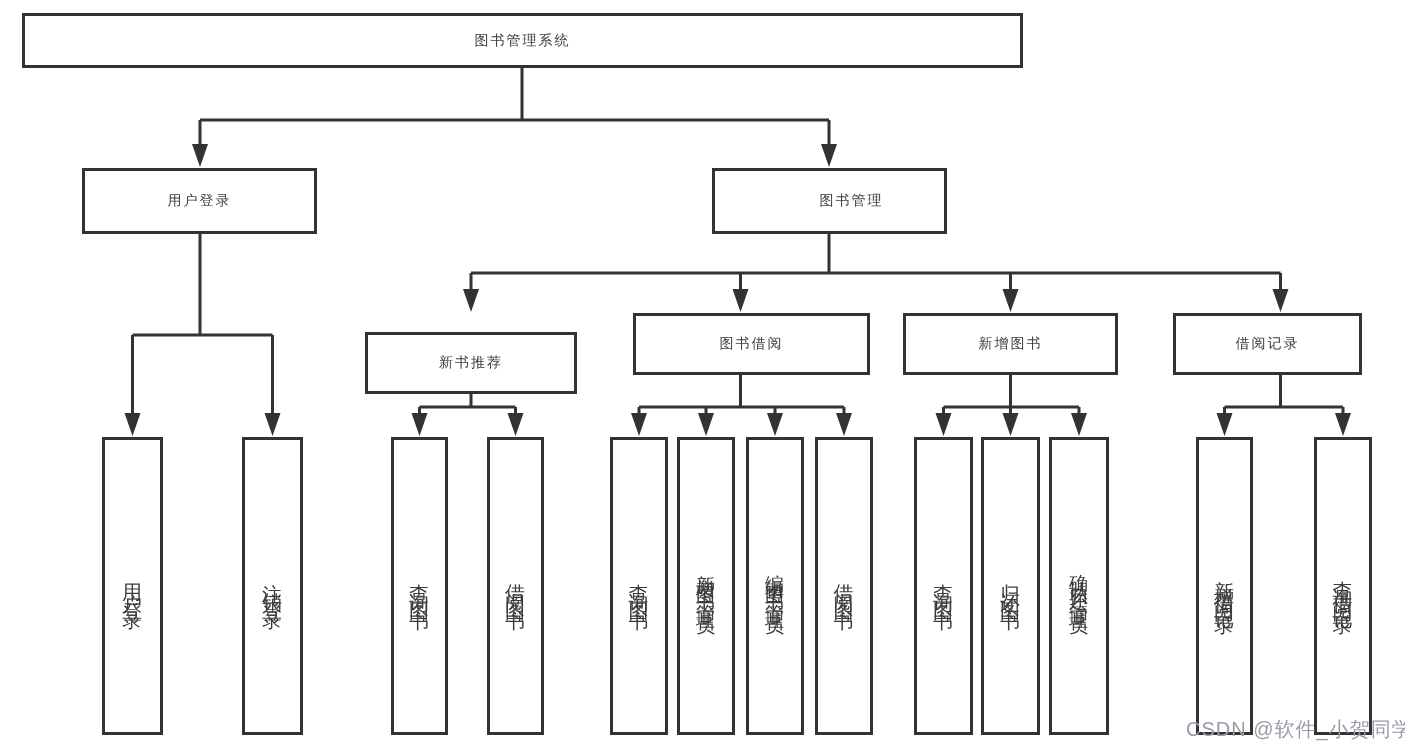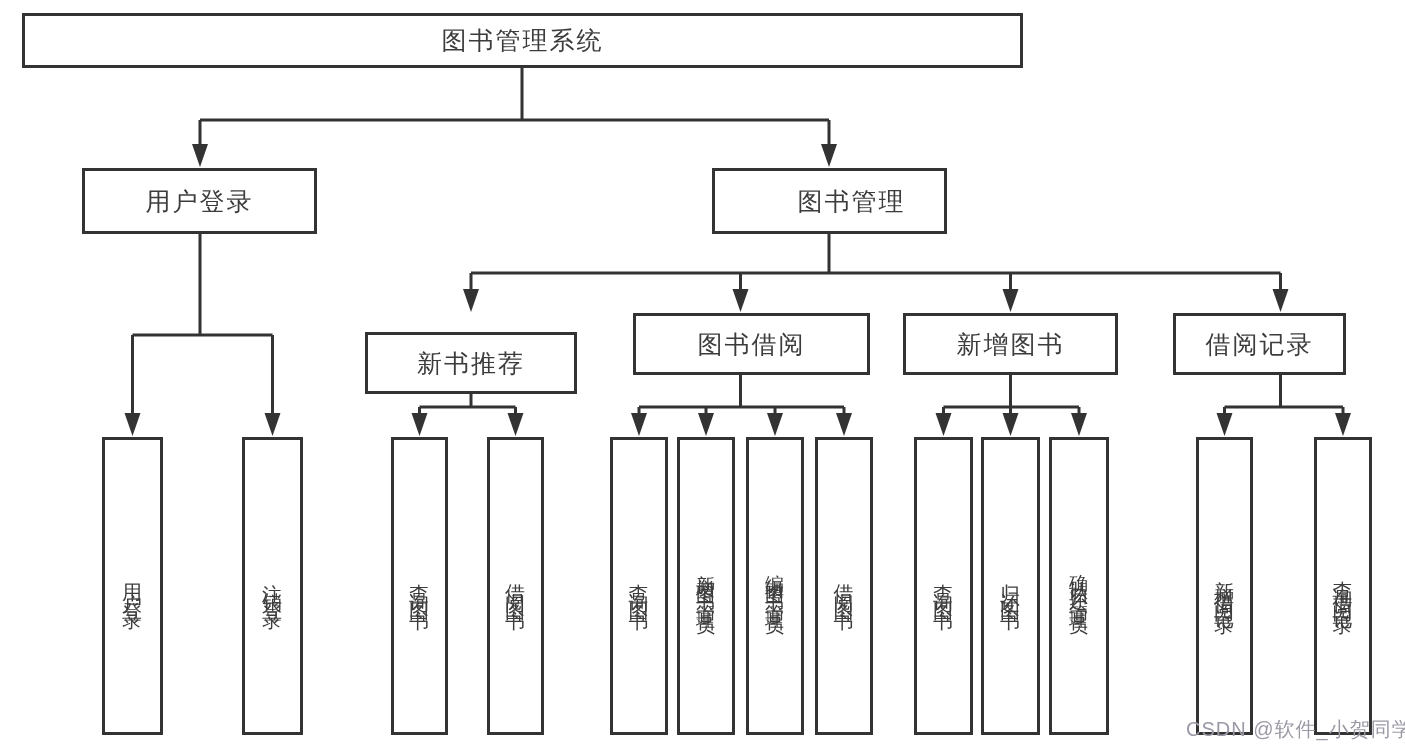--- a/index.html
+++ b/index.html
@@ -20,21 +20,21 @@
   .connectors{
     position:absolute;left:0;top:0;width:1405px;height:747px;
     z-index:1;
   }
   .hbox{
     position:absolute;
     box-sizing:border-box;
     border:3px solid var(--line);
     background:#fff;
     display:flex;align-items:center;justify-content:center;
-    font-size:25px;letter-spacing:2px;
+    font-size:14px;letter-spacing:2px;
     z-index:2;
   }
   .vbox{
     position:absolute;
     box-sizing:border-box;
     border:3px solid var(--line);
     background:#fff;
     display:flex;align-items:center;justify-content:center;
     writing-mode:vertical-rl;
     text-orientation:mixed;
@@ -102,21 +102,21 @@
 
   <div class="hbox" style="left:365px;top:332px;width:212px;height:62px;">
     <span>新书推荐</span>
   </div>
   <div class="hbox" style="left:633px;top:313px;width:237px;height:62px;">
     <span>图书借阅</span>
   </div>
   <div class="hbox" style="left:903px;top:313px;width:215px;height:62px;">
     <span>新增图书</span>
   </div>
-  <div class="hbox" style="left:1173px;top:313px;width:173px;height:62px;">
+  <div class="hbox" style="left:1173px;top:313px;width:189px;height:62px;">
     <span>借阅记录</span>
   </div>
 
   <div class="vbox" style="left:102px;top:437px;width:61px;height:298px;">
     <span>用户登录</span>
   </div>
   <div class="vbox" style="left:242px;top:437px;width:61px;height:298px;">
     <span>注销登录</span>
   </div>
 

